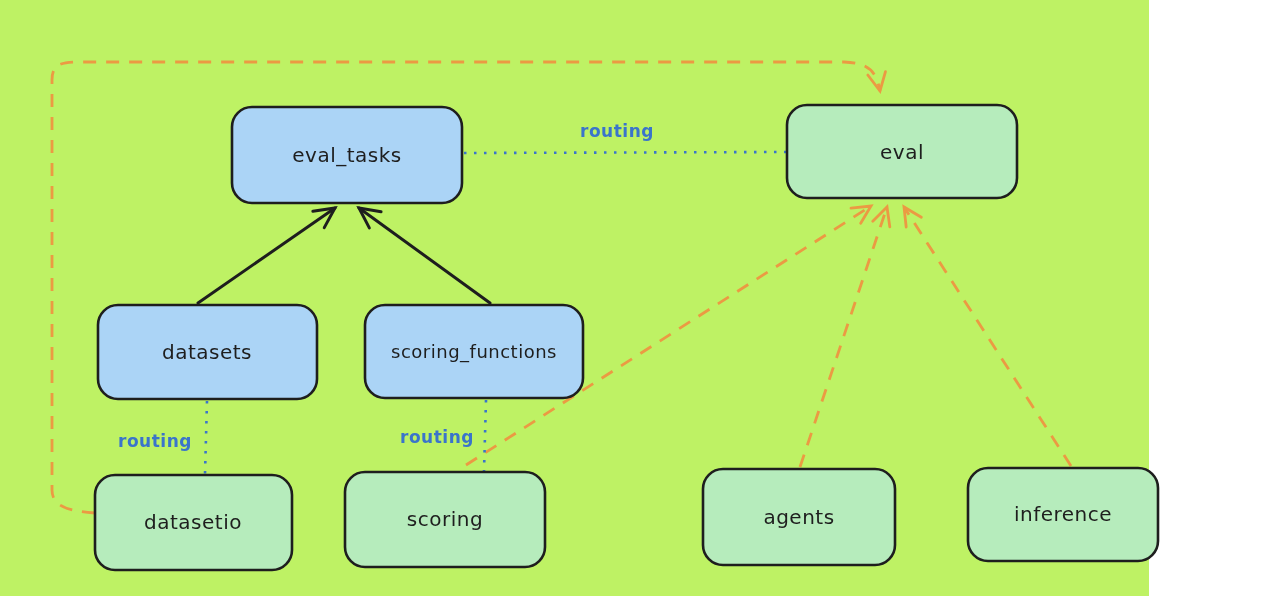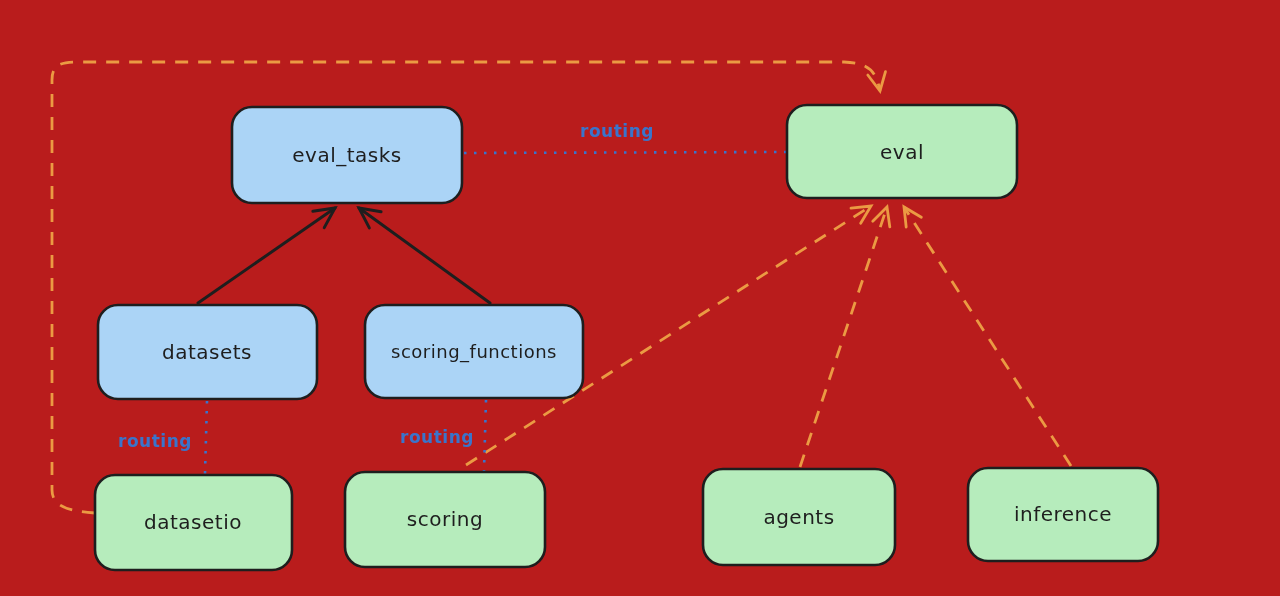--- a/index.html
+++ b/index.html
@@ -6,23 +6,23 @@
     margin: 0;
     padding: 0;
     background: #ffffff;
     width: 1280px;
     height: 596px;
     overflow: hidden;
     font-family: "DejaVu Sans", sans-serif;
   }
   .stage {
     position: relative;
-    width: 1280px;
+    width: 1149px;
     height: 596px;
-    background: #b91c1c;
+    background: #bef264;
   }
   svg { display: block; }
   .node-rect {
     stroke: #1e1e1e;
     stroke-width: 2.6;
   }
   .node-label {
     fill: #1e1e1e;
     font-size: 20px;
     font-family: "DejaVu Sans", sans-serif;

